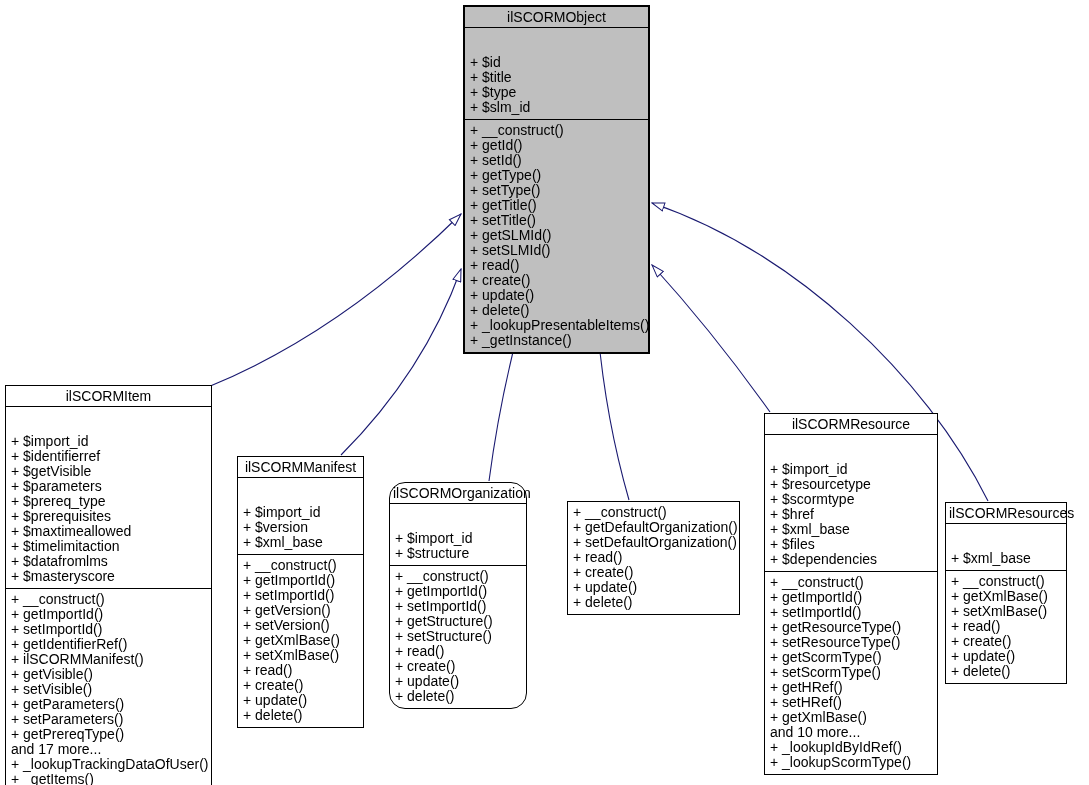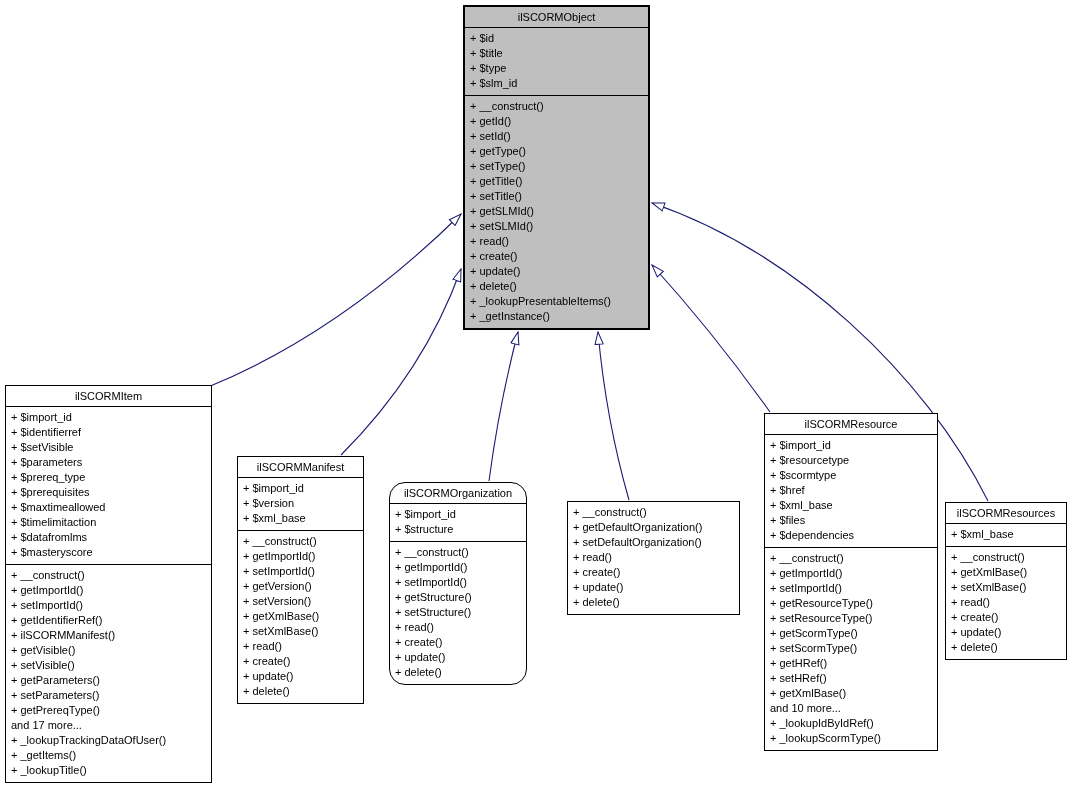--- a/index.html
+++ b/index.html
@@ -10,33 +10,33 @@
     color:#000;
   }
   .edges { position:absolute; left:0; top:0; width:1089px; height:785px; }
   .edge { fill:none; stroke:var(--arrow-color,#191970); stroke-width:1.1px; }
   .ah   { fill:#ffffff; stroke:var(--arrow-color,#191970); stroke-width:1px; }
 
   .uml-class {
     position:absolute; box-sizing:border-box;
     background:var(--node-fill,#ffffff);
     border:1px solid var(--border-color,#000);
-    font-size:11px;
+    font-size:14px;
   }
   .uml-class.highlight {
     background:var(--highlight-fill,#bfbfbf);
     border-width:2px;
   }
   .uml-title {
     text-align:center; line-height:13px; padding:4px 3px 3px;
     border-bottom:1px solid var(--border-color,#000);
     white-space:nowrap;
   }
   .uml-section { padding:3px 5px 4px 5px; line-height:15px; }
-  .uml-attrs { border-bottom:1px solid var(--border-color,#000); }
+  .uml-attrs { border-bottom:1px solid var(--border-color,#000);margin-top:24px; }
   .mline { white-space:nowrap; }
 </style>
 </head>
 <body>
 
 <div class="canvas">
 
   <svg class="edges" viewBox="0 0 1089 785" xmlns="http://www.w3.org/2000/svg">
     <defs>
       <marker id="arrowhead" viewBox="0 0 14 10" refX="13" refY="5" markerWidth="14" markerHeight="10" orient="auto" markerUnits="userSpaceOnUse">
@@ -76,21 +76,21 @@
         <div class="mline">+ _lookupPresentableItems()</div>
         <div class="mline">+ _getInstance()</div>
       </div>
   </div>
 
   <div class="uml-class" style="left:5px; top:385px; width:207px;">
     <div class="uml-title">ilSCORMItem</div>
     <div class="uml-section uml-attrs">
         <div class="mline">+ $import_id</div>
         <div class="mline">+ $identifierref</div>
-        <div class="mline">+ $setVisible</div>
+        <div class="mline">+ $getVisible</div>
         <div class="mline">+ $parameters</div>
         <div class="mline">+ $prereq_type</div>
         <div class="mline">+ $prerequisites</div>
         <div class="mline">+ $maxtimeallowed</div>
         <div class="mline">+ $timelimitaction</div>
         <div class="mline">+ $datafromlms</div>
         <div class="mline">+ $masteryscore</div>
       </div>
     <div class="uml-section">
         <div class="mline">+ __construct()</div>

